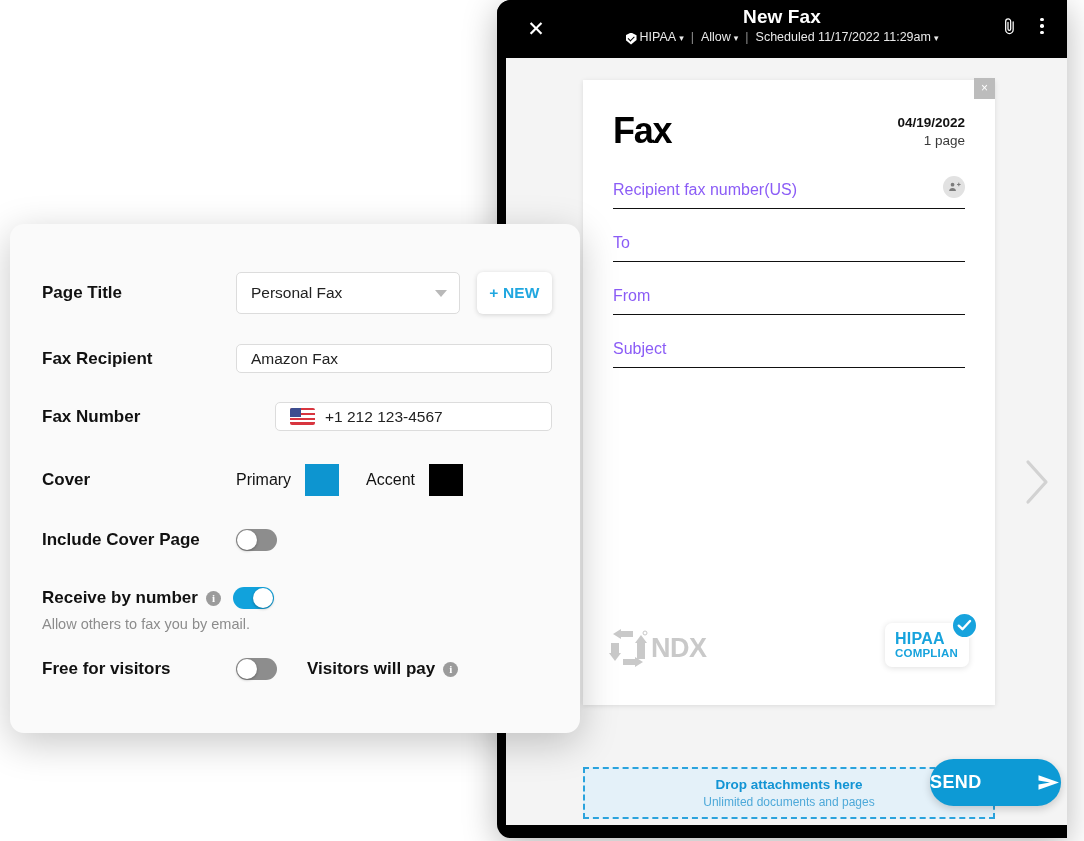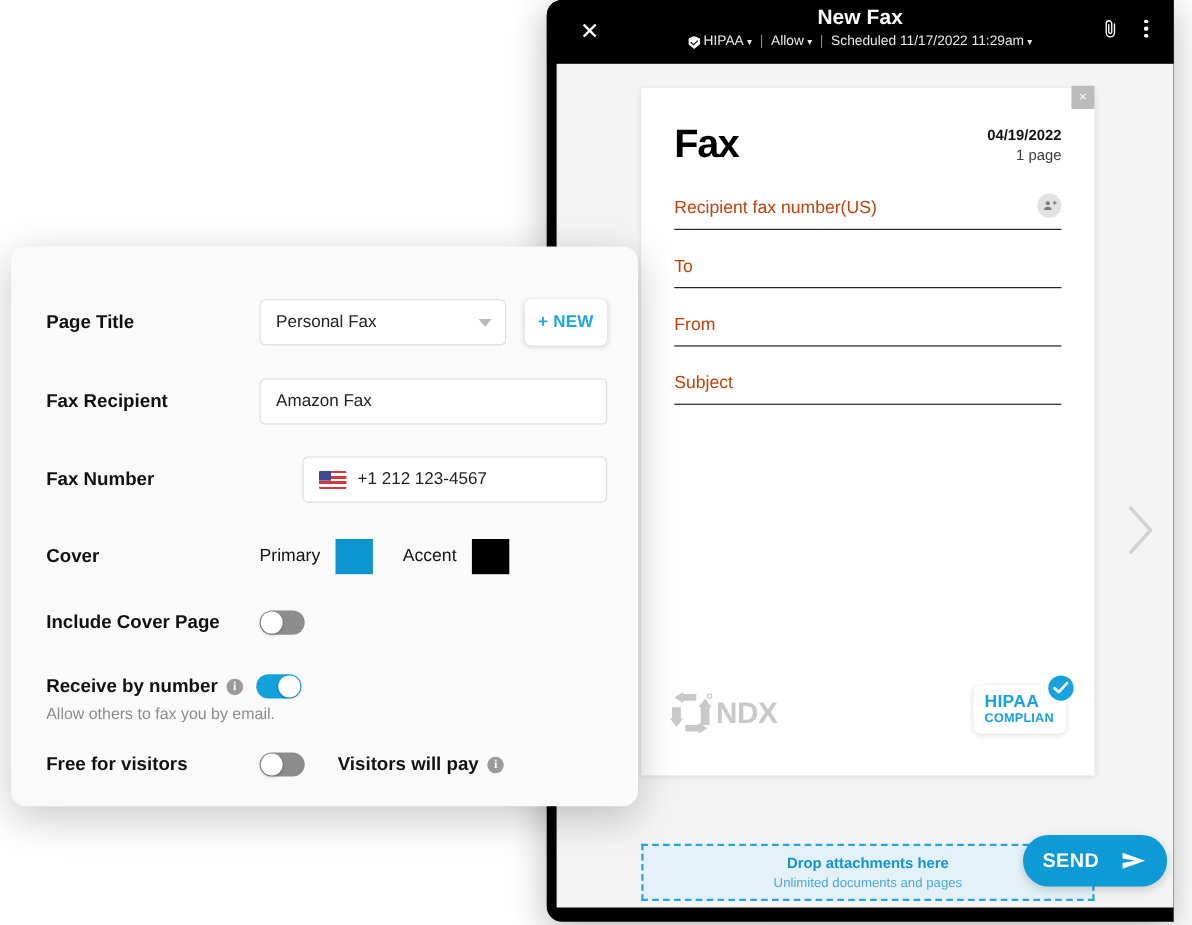--- a/index.html
+++ b/index.html
@@ -104,21 +104,21 @@
   }
   .paper-head { position: relative; padding: 26px 30px 0 30px; display:flex; align-items:flex-start; justify-content: space-between; }
   .fax-word { font-size: 36px; font-weight: 800; letter-spacing: -1.2px; color:#000; line-height: 50px; }
   .fax-meta { text-align: right; padding-top: 8px; }
   .fax-date { font-size: 13.5px; font-weight: 700; color:#111; line-height:18px; }
   .fax-pages { font-size: 13.5px; color:#3a3a3a; line-height:18px; }
 
   .fields { padding: 14px 30px 0 30px; }
   .field { position: relative; border-bottom: 1.6px solid #111; padding: 9px 0 7px 0; margin-bottom: 0px; }
   .field + .field { margin-top: 14px; }
-  .field-label { font-size: 16px; color:#c2410c; line-height: 22px; }
+  .field-label { font-size: 16px; color:#8b5cf6; line-height: 22px; }
   .contact-ico {
     position:absolute; right: 0px; top: 6px;
     width: 22px; height: 22px; border-radius: 50%;
     background:#e2e2e2; cursor:pointer;
     display:flex; align-items:center; justify-content:center;
   }
 
   .paper-footer { position:absolute; left:0; right:0; bottom: 38px; padding: 0 26px; display:flex; align-items:flex-end; justify-content: space-between; gap: 39px; }
   .ndx-logo { display:flex; align-items:center; gap: 0px; }
   .ndx-text { font-size: 27px; font-weight: 800; color:#c9c9c9; letter-spacing: -0.5px; }
@@ -146,21 +146,21 @@
     border: 2px dashed #2aa3dd;
     display:flex; flex-direction:column; align-items:center; justify-content:center;
     cursor:pointer;
   }
   .dz-title { color:#1294d4; font-size: 13.5px; font-weight: 700; line-height: 18px; }
   .dz-sub { color:#4ea9d9; font-size: 12px; line-height: 16px; }
   .send-btn {
     position:absolute; left: 424px; top: 701px;
     width: 131px; height: 47px;
     background:#0d9ad5; border-radius: 24px;
-    display:flex; align-items:center; justify-content:center; gap: 20px;
+    display:flex; align-items:center; justify-content:space-between; gap: 20px;
     box-shadow: 0 3px 9px rgba(0,0,0,0.18);
     cursor:pointer;
   }
   .send-label { color:#ffffff; font-size: 18px; font-weight: 700; letter-spacing: .4px; }
 
   
   .settings-card {
     position: absolute;
     left: 10px; top: 224px;
     width: 570px; height: 509px;
@@ -183,21 +183,21 @@
   .new-btn {
     margin-left: 17px;
     width: 76px; height: 42px;
     background:#ffffff; border-radius: 6px;
     box-shadow: 0 1px 5px rgba(0,0,0,0.16);
     display:flex; align-items:center; justify-content:center;
     color:#20a7e0; font-size: 15.5px; font-weight: 700; letter-spacing:.2px;
     cursor:pointer;
   }
   .text-input {
-    width: 319px; height: 42px;
+    width: 319px; height: 29px;
     background:#ffffff; border: 1px solid #dcdcdc; border-radius: 5px;
     display:flex; align-items:center; padding: 0 14px;
     font-size: 15.5px; color:#222; cursor: text;
   }
   .r2 { margin-top: 30px; }
   .r3 { margin-top: 29px; gap: 39px; }
   .flag {
     width: 25px; height: 17px; margin-right: 10px; flex: 0 0 25px;
     border-radius: 2px; overflow:hidden; position:relative;
     background: repeating-linear-gradient(#d8353f 0 2.4px, #ffffff 2.4px 4.8px);

